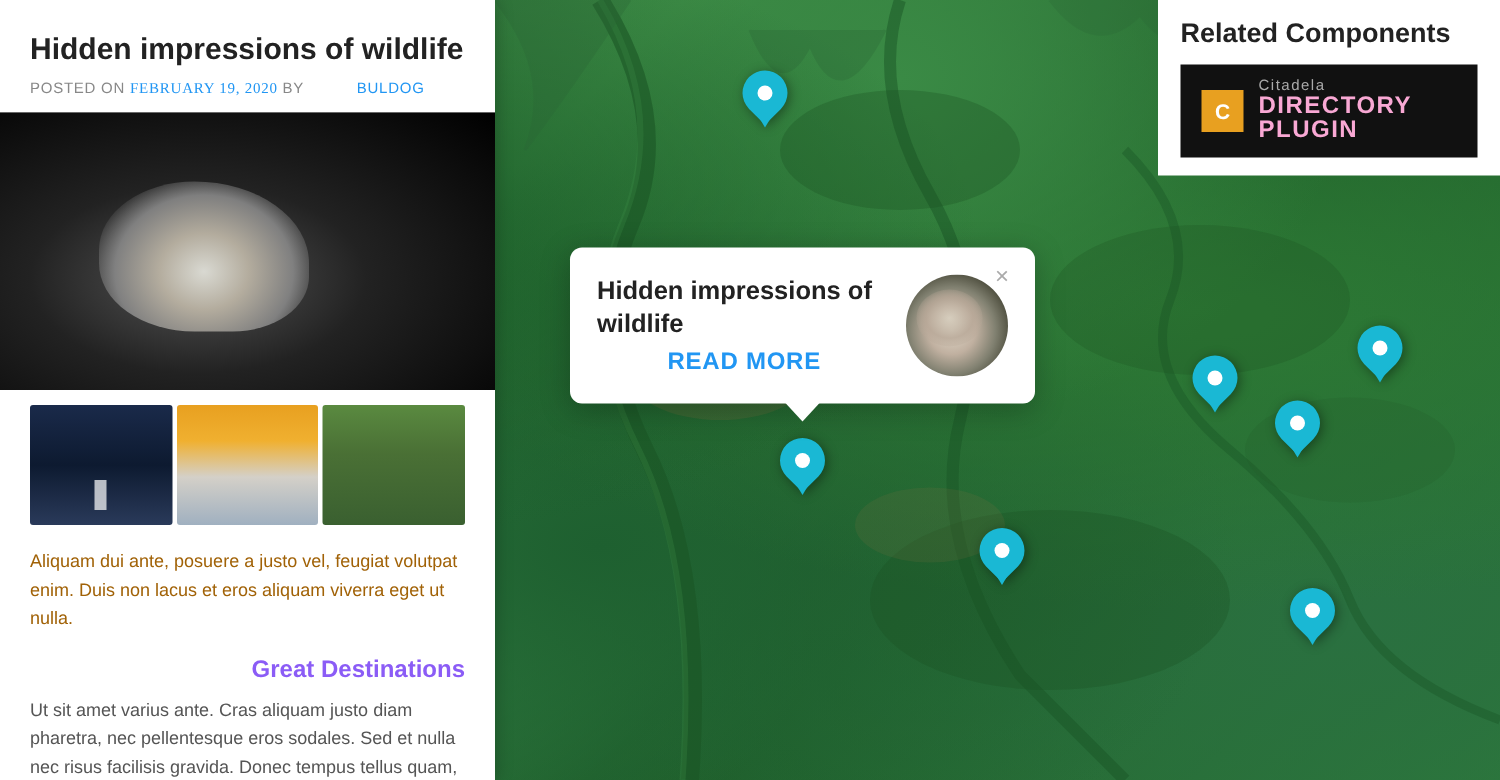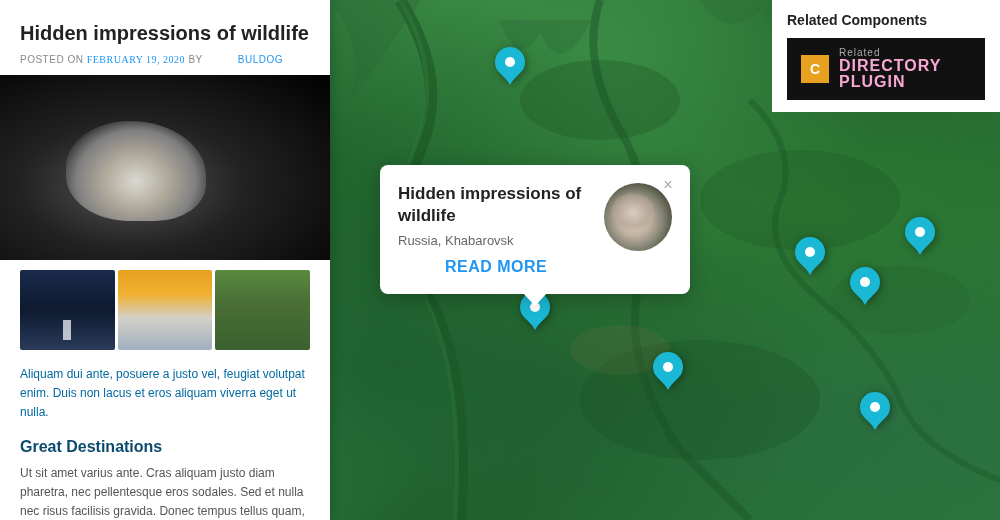--- a/index.html
+++ b/index.html
@@ -170,29 +170,30 @@
     }
     .thumb-3 {
       background: linear-gradient(180deg, #5a8a40 0%, #4a7035 40%, #3a6030 100%);
     }
 
     .blog-text {
       padding: 5px 20px 10px;
     }
     .blog-excerpt {
       font-size: 12px;
-      color: #0369a1;
+      color: #a16207;
       line-height: 1.6;
       margin-bottom: 15px;
     }
     .blog-section-title {
       font-size: 16px;
       font-weight: bold;
-      color: #0c4a6e;
+      color: #8b5cf6;
       margin-bottom: 8px;
+      text-align: right;
     }
     .blog-body {
       font-size: 12px;
       color: #555;
       line-height: 1.6;
     }
 
     
     #map-popup {
       position: absolute;
@@ -288,21 +289,21 @@
     #related-panel {
       position: absolute;
       top: 0;
       right: 0;
       width: 228px;
       background: white;
       z-index: 10;
       padding: 12px 15px;
     }
     .related-title {
-      font-size: 14px;
+      font-size: 18px;
       font-weight: bold;
       color: #222;
       margin-bottom: 10px;
     }
     .related-banner {
       background: #111;
       padding: 10px 14px;
       display: flex;
       align-items: center;
       gap: 10px;
@@ -418,33 +419,32 @@
     <h3 class="blog-section-title">Great Destinations</h3>
     <p class="blog-body">Ut sit amet varius ante. Cras aliquam justo diam pharetra, nec pellentesque eros sodales. Sed et nulla nec risus facilisis gravida. Donec tempus tellus quam, eget adipiscing urna convallis eu. Pellentesque tempor mollis.</p>
   </div>
 </div>
 
 <div id="map-popup">
   <div class="popup-close">×</div>
   <div class="popup-content">
     <div class="popup-text">
       <div class="popup-title">Hidden impressions of wildlife</div>
-      <div class="popup-location">Russia, Khabarovsk</div>
       <a class="popup-read-more">READ MORE</a>
     </div>
     <div class="popup-avatar">
       <div class="popup-avatar-img"></div>
     </div>
   </div>
 </div>
 
 <div id="related-panel">
   <div class="related-title">Related Components</div>
   <div class="related-banner">
     <div class="citadela-icon">
       <span>C</span>
     </div>
     <div class="citadela-logo">
-      <span class="citadela-top">Related</span>
+      <span class="citadela-top">Citadela</span>
       <span class="citadela-bottom">DIRECTORY PLUGIN</span>
     </div>
   </div>
 </div>
 
 </body></html>

